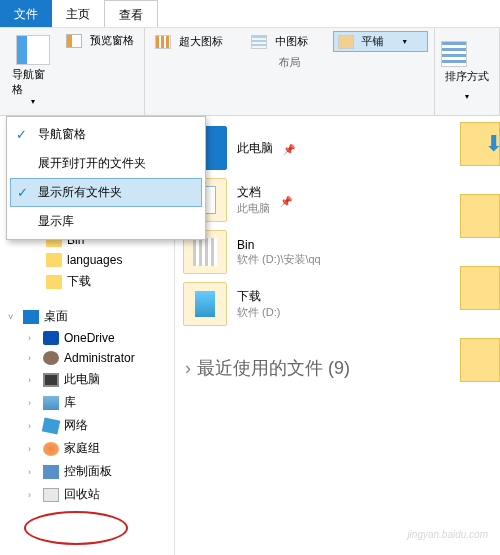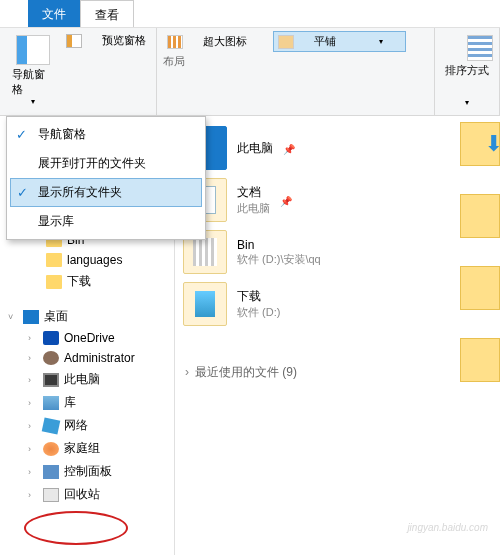--- a/index.html
+++ b/index.html
@@ -1,35 +1,35 @@
 <!DOCTYPE html>
 <html><head>
 <meta charset="utf-8">
 <style>
 * { margin: 0; padding: 0; box-sizing: border-box; font-family: "Microsoft YaHei", sans-serif; }
 body { background: #fff; width: 500px; height: 555px; overflow: hidden; position: relative; }
 
 
-.tabbar { display: flex; height: 28px; background: #fff; border-bottom: 1px solid #e0e0e0; padding-left: 28px; }
+.tabbar { display: flex; height: 28px; background: #fff; border-bottom: 1px solid #e0e0e0; }
 .tab { padding: 0 14px; font-size: 12px; line-height: 28px; cursor: pointer; }
 .tab.active-blue { background: #1979ca; color: #fff; }
 .tab.active-white { background: #fff; border-top: 1px solid #ccc; border-left: 1px solid #ccc; border-right: 1px solid #ccc; }
 
 
 .ribbon { display: flex; background: #f5f6f7; border-bottom: 1px solid #d8d8d8; height: 88px; }
 .ribbon-group { border-right: 1px solid #d8d8d8; padding: 3px 6px; display: flex; flex-direction: column; }
-.ribbon-group-label { font-size: 11px; color: #666; margin-top: 2px; }
+.ribbon-group-label { font-size: 11px; color: #666; text-align: center; margin-top: 2px; }
 
 .nav-pane-btn { display: flex; flex-direction: column; align-items: center; padding: 4px 6px; cursor: pointer; width: 54px; }
 .nav-pane-btn .icon-box { width: 34px; height: 30px; background: linear-gradient(to right, #4aa3e8 30%, #fff 30%); border: 1px solid #ccc; }
 .nav-pane-btn .label { font-size: 11px; margin-top: 2px; }
 .chev-down { font-size: 8px; }
 
 .col-items { display: flex; flex-direction: column; gap: 2px; }
-.ribbon-item { display: flex; align-items: center; gap: 20px; font-size: 11px; padding: 2px 4px; cursor: pointer; white-space: nowrap; }
+.ribbon-item { display: flex; align-items: center; gap: 8px; font-size: 11px; padding: 2px 4px; cursor: pointer; white-space: nowrap; }
 .ribbon-item .ri-icon { width: 16px; height: 14px; display: inline-block; }
 
 .icon-preview { background: linear-gradient(to right, #e8a23c 35%, #fff 35%); border: 1px solid #bbb; }
 .icon-detail { background: linear-gradient(to right, #fff 35%, #3c78c8 35%); border: 1px solid #bbb; }
 .icon-xl { background: repeating-linear-gradient(to right, #e89840 0 3px, #fff 3px 5px); border: 1px solid #ccc; }
 .icon-sm { background: repeating-linear-gradient(45deg, #e89840 0 2px, #fff 2px 4px); border: 1px solid #ccc; width:16px;height:14px;}
 .icon-tile { background: #f4d090; border: 1px solid #ccc; }
 .icon-lg { background: #f4c070; border: 1px solid #ccc; }
 .icon-list { background: linear-gradient(#e89840 30%, transparent 30%), linear-gradient(#e89840 60%, transparent 60%); background-size: 100% 5px; border:1px solid #ccc;}
 .icon-content { background: repeating-linear-gradient(#999 0 1px, transparent 1px 4px); border: 1px solid #ccc; }
@@ -75,32 +75,33 @@
 .file-thumb.bin::after { content:""; width: 24px; height: 28px; background: repeating-linear-gradient(90deg,#ccc 0 3px,#fff 3px 6px); }
 .file-thumb.dl::after { content:""; width: 20px; height: 26px; background: linear-gradient(#6cf,#39c); }
 .file-thumb.pc { background: #1979ca; border-color: #1979ca; }
 .file-info { display: flex; flex-direction: column; }
 .file-name { font-size: 12px; }
 .file-sub { font-size: 11px; color: #888; }
 .pin { color: #bbb; font-size: 10px; margin-top: 2px; }
 .right-folder { position: absolute; right: 0; width: 40px; height: 44px; background: #ffe08a; border: 1px solid #e8c050; }
 .right-folder.arrow::after { content: "⬇"; color: #2a8dd8; font-size: 22px; position: absolute; right: -4px; top: 8px; }
 
-.recent-bar { margin-top: 28px; padding: 6px 10px; font-size: 12px; color: #666; }
+.recent-bar { margin-top: 20px; padding: 6px 10px; font-size: 18px; color: #666; }
 .recent-bar .chev { color: #888; margin-right: 6px; }
 
 .highlight-oval { position: absolute; left: 24px; top: 511px; width: 104px; height: 34px; border: 2px solid #d02020; border-radius: 50%; pointer-events: none; z-index: 5; }
 
-.watermark { position: absolute; right: 12px; bottom: 22px; font-size: 10px; color: #d8d8d8; font-style: italic; }
+.watermark { position: absolute; right: 12px; bottom: 15px; font-size: 10px; color: #d8d8d8; font-style: italic; }
 </style>
 </head>
 <body>
 
 <div class="tabbar">
   <div class="tab active-blue">文件</div>
+  <div class="tab">主页</div>
   <div class="tab active-white">查看</div>
 </div>
 
 <div class="ribbon">
   <div class="ribbon-group" style="flex-direction:row;gap:2px;">
     <div class="nav-pane-btn">
       <span class="icon-box"></span>
       <span class="label">导航窗格</span>
       <span class="chev-down">▾</span>
     </div>
@@ -110,26 +111,30 @@
           <span>预览窗格</span>
         </div>
     </div>
   </div>
   <div class="ribbon-group" style="flex:1;">
     <div class="view-grid">
       <div class="ribbon-item">
           <span class="ri-icon icon-xl"></span>
           <span>超大图标</span>
         </div>
+      <div class="ribbon-item">
+          <span class="ri-icon icon-med"></span>
+          <span>中图标</span>
+        </div>
       <div class="ribbon-item sel"><span class="ri-icon icon-tile"></span><span>平铺</span>&nbsp;<span class="chev-down">▾</span></div>
       <div></div>
     </div>
     <div class="ribbon-group-label">布局</div>
   </div>
-  <div class="ribbon-group" style="align-items:flex-end;justify-content:center;">
+  <div class="ribbon-group" style="align-items:flex-start;justify-content:center;">
     <span class="icon-sort"></span>
     <div class="ribbon-item" style="flex-direction:column;">
         <span>排序方式</span>
         <span class="chev-down">▾</span>
       </div>
   </div>
 </div>
 
 <div class="dropdown">
   <div class="dd-item">

